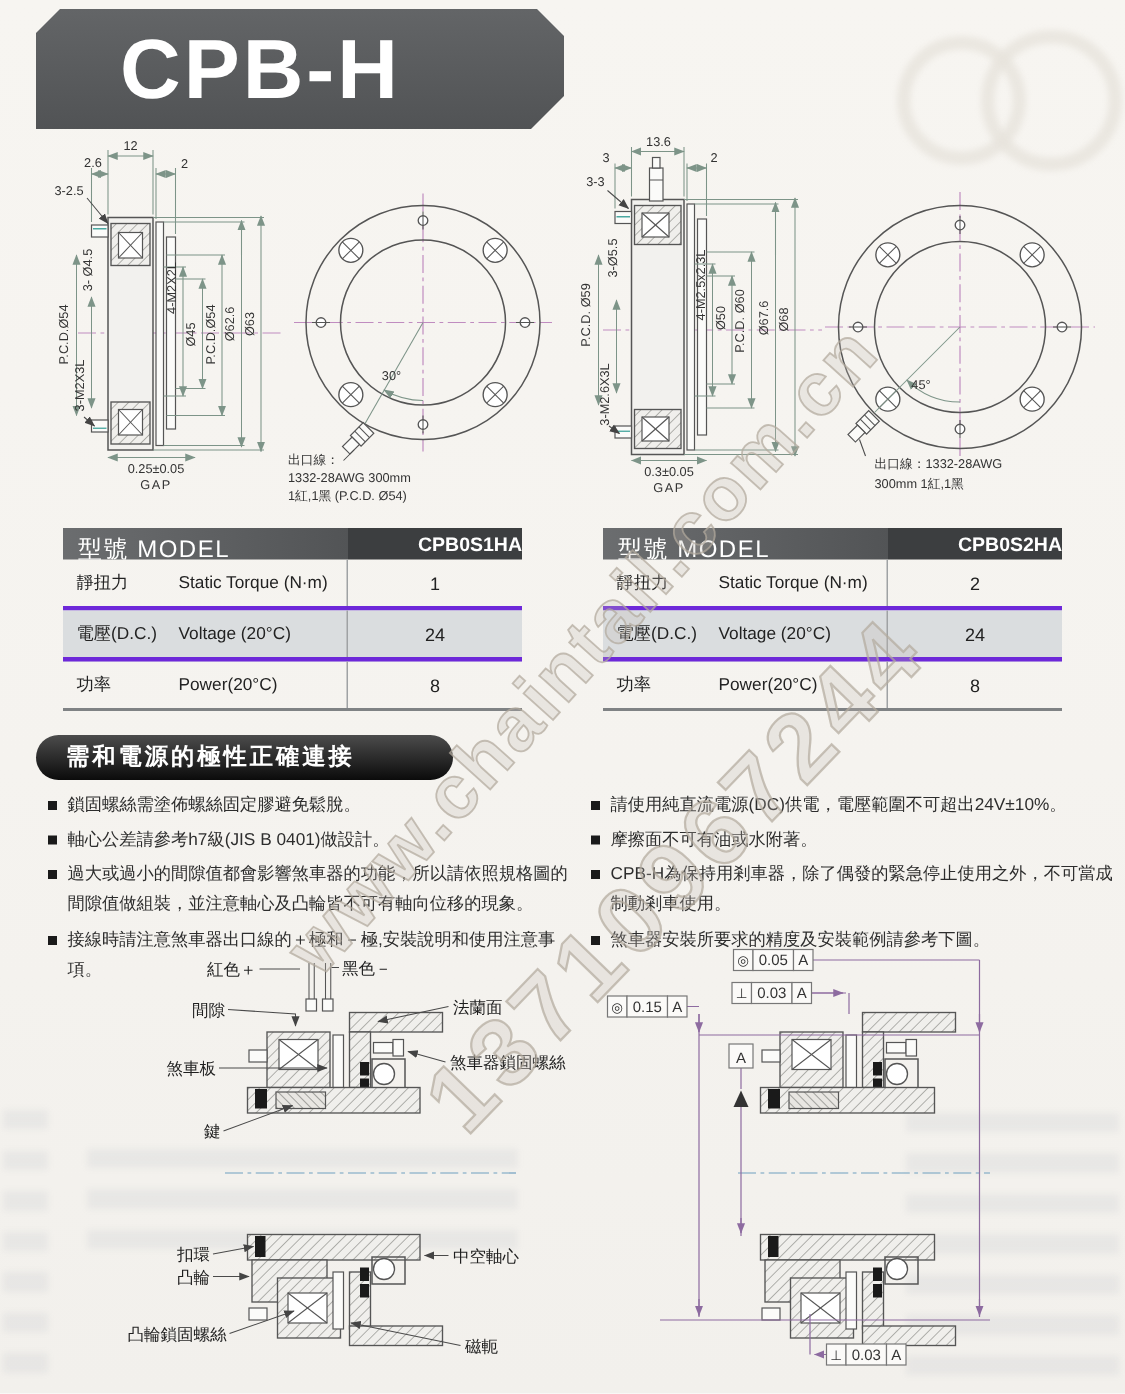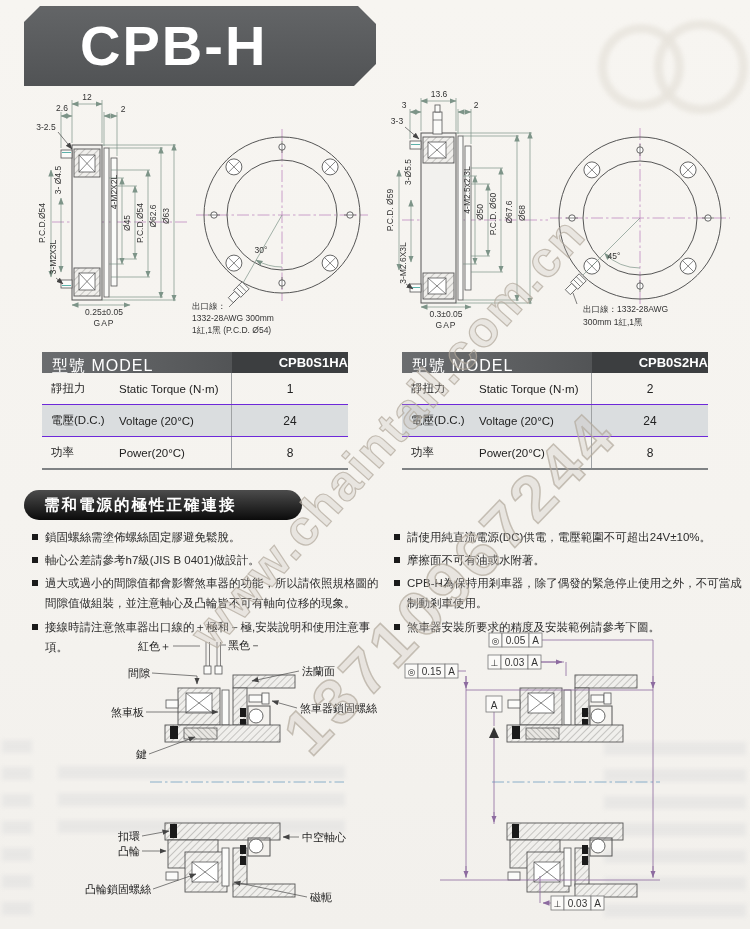--- a/index.html
+++ b/index.html
@@ -39,21 +39,21 @@
   .tolsym{font-size:9px;fill:#333}
   .tolbox{fill:#fbfaf8;stroke:#777;stroke-width:.8}
   .teal{stroke:#4aa8a0;stroke-width:.9}
   
   .spec-table{position:absolute;top:352px;width:306px;z-index:2}
   .spec-table .hd{display:flex;height:21px}
   .spec-table .th-label{flex:1;background:linear-gradient(90deg,#6b6d6f,#525456);
     color:#fff;font-size:16px;letter-spacing:1px;padding:4px 0 0 10px}
   .spec-table .th-model{width:116px;background:#3c3e40;color:#fff;text-align:right;
     font-weight:bold;font-size:13px;padding-top:3px}
-  .spec-table .tr{display:flex;align-items:stretch;height:31px;border-bottom:1px solid #6d28d9}
+  .spec-table .tr{display:flex;align-items:stretch;height:31px;border-bottom:3px solid #6d28d9}
   .spec-table .tr.shade{background:#dadddf}
   .spec-table .tr.last{border-bottom:2px solid #7f8284}
   .td-zh{width:68px;padding-left:9px;font-size:11.5px;display:flex;align-items:center}
   .td-en{flex:1;font-size:11.5px;display:flex;align-items:center}
   .td-val{width:116px;border-left:1px solid #9fa2a4;font-size:12px;
     display:flex;align-items:center;justify-content:center}
   #table-left{left:42px}
   #table-right{left:402px}
   
   .section-pill{position:absolute;left:24px;top:490px;width:278px;height:30px;z-index:2;

